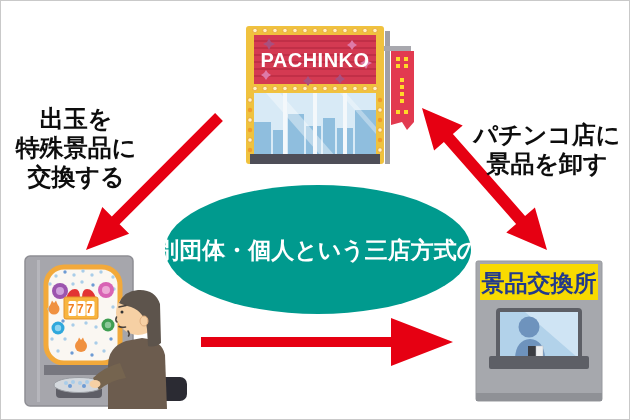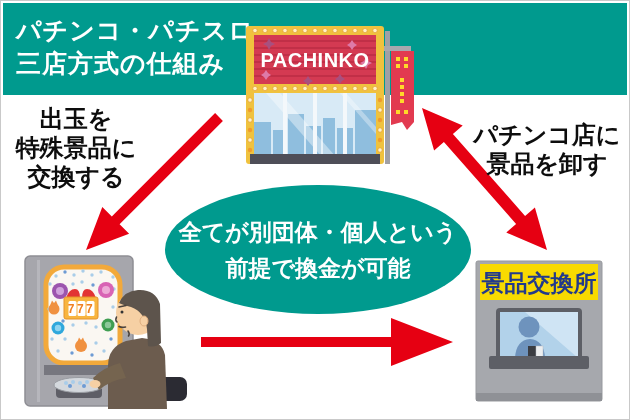--- a/index.html
+++ b/index.html
@@ -12,41 +12,35 @@
   .header-text{
     position:absolute;left:13px;top:11px;color:#ffffff;font-weight:bold;
     font-size:25px;line-height:33px;letter-spacing:1px;white-space:nowrap;
   }
   .label{position:absolute;color:#0d0d0d;font-weight:bold;text-align:center;white-space:nowrap;}
   .label-left{left:0;top:103px;width:150px;font-size:24px;line-height:29px;}
   .label-right{left:463px;top:119px;width:166px;font-size:24px;line-height:29px;}
   .label-bottom{left:190px;top:369px;width:250px;font-size:25px;}
   .bubble{
     position:absolute;left:164px;top:184px;width:306px;height:129px;
-    background:#009a8e;border-radius:50%;display:flex;flex-direction:column;
+    background:#009a8e;border-radius:50%;display:flex;flex-direction:row;
     align-items:center;justify-content:center;
   }
   .bubble-text{color:#ffffff;font-weight:bold;font-size:23px;line-height:36px;text-align:center;white-space:nowrap;}
   svg{position:absolute;}
   .svg-parlor{left:243px;top:23px;}
   .svg-player{left:15px;top:250px;}
   .svg-booth{left:472px;top:258px;}
   .svg-arrows{left:0;top:0;pointer-events:none;}
 </style>
 </head>
 <body>
 
 <div class="canvas">
 
-  <div class="teal-band">
-    <div class="header-text">
-      <div>パチンコ・パチスロ</div>
-      <div>三店方式の仕組み</div>
-    </div>
-  </div>
 
   <svg class="svg-parlor" width="175" height="142" viewBox="0 0 175 142">
 
     <g>
       <rect x="141" y="7" width="5" height="133" fill="#a0a0a6"></rect>
       <rect x="139" y="22" width="28" height="5" fill="#a8a8ae"></rect>
       <polygon points="147,27 170,27 170,98 163,106 158,98 147,101" fill="#e23a50"></polygon>
       <g fill="#ffd92a">
         <rect x="152" y="33" width="4" height="4"></rect>
           <rect x="160" y="33" width="4" height="4"></rect>
@@ -141,21 +135,21 @@
           <circle cx="136" cy="106" r="2.2" fill="#fff3c4" stroke="#e0922e"></circle>
         <circle cx="136" cy="116" r="2.2" fill="#ef9b2e"></circle>
           <circle cx="136" cy="126" r="2.2" fill="#fff3c4" stroke="#e0922e"></circle>
       </g>
       <rect x="6" y="130" width="130" height="10" fill="#4e4e58"></rect>
     </g>
   </svg>
 
   <div class="bubble">
     <div class="bubble-text">全てが別団体・個人という</div>
-    <div class="bubble-text">前提で換金が可能</div>
+    <div class="bubble-text">三店方式の仕組み</div>
   </div>
 
   <svg class="svg-player" width="175" height="160" viewBox="0 0 175 160">
     <g>
       <rect x="9" y="5" width="108" height="150" rx="5" fill="#a6a6ac" stroke="#8e8e94" stroke-width="1.5"></rect>
       <rect x="21" y="9" width="3" height="142" fill="#b6b6bc"></rect>
       <rect x="30" y="16" width="74" height="96" rx="18" fill="#faf7f2" stroke="#f2a93b" stroke-width="5"></rect>
       <g fill="#a9cde9">
         <circle cx="40" cy="25" r="1.7"></circle>
           <circle cx="58" cy="24" r="1.7"></circle>

